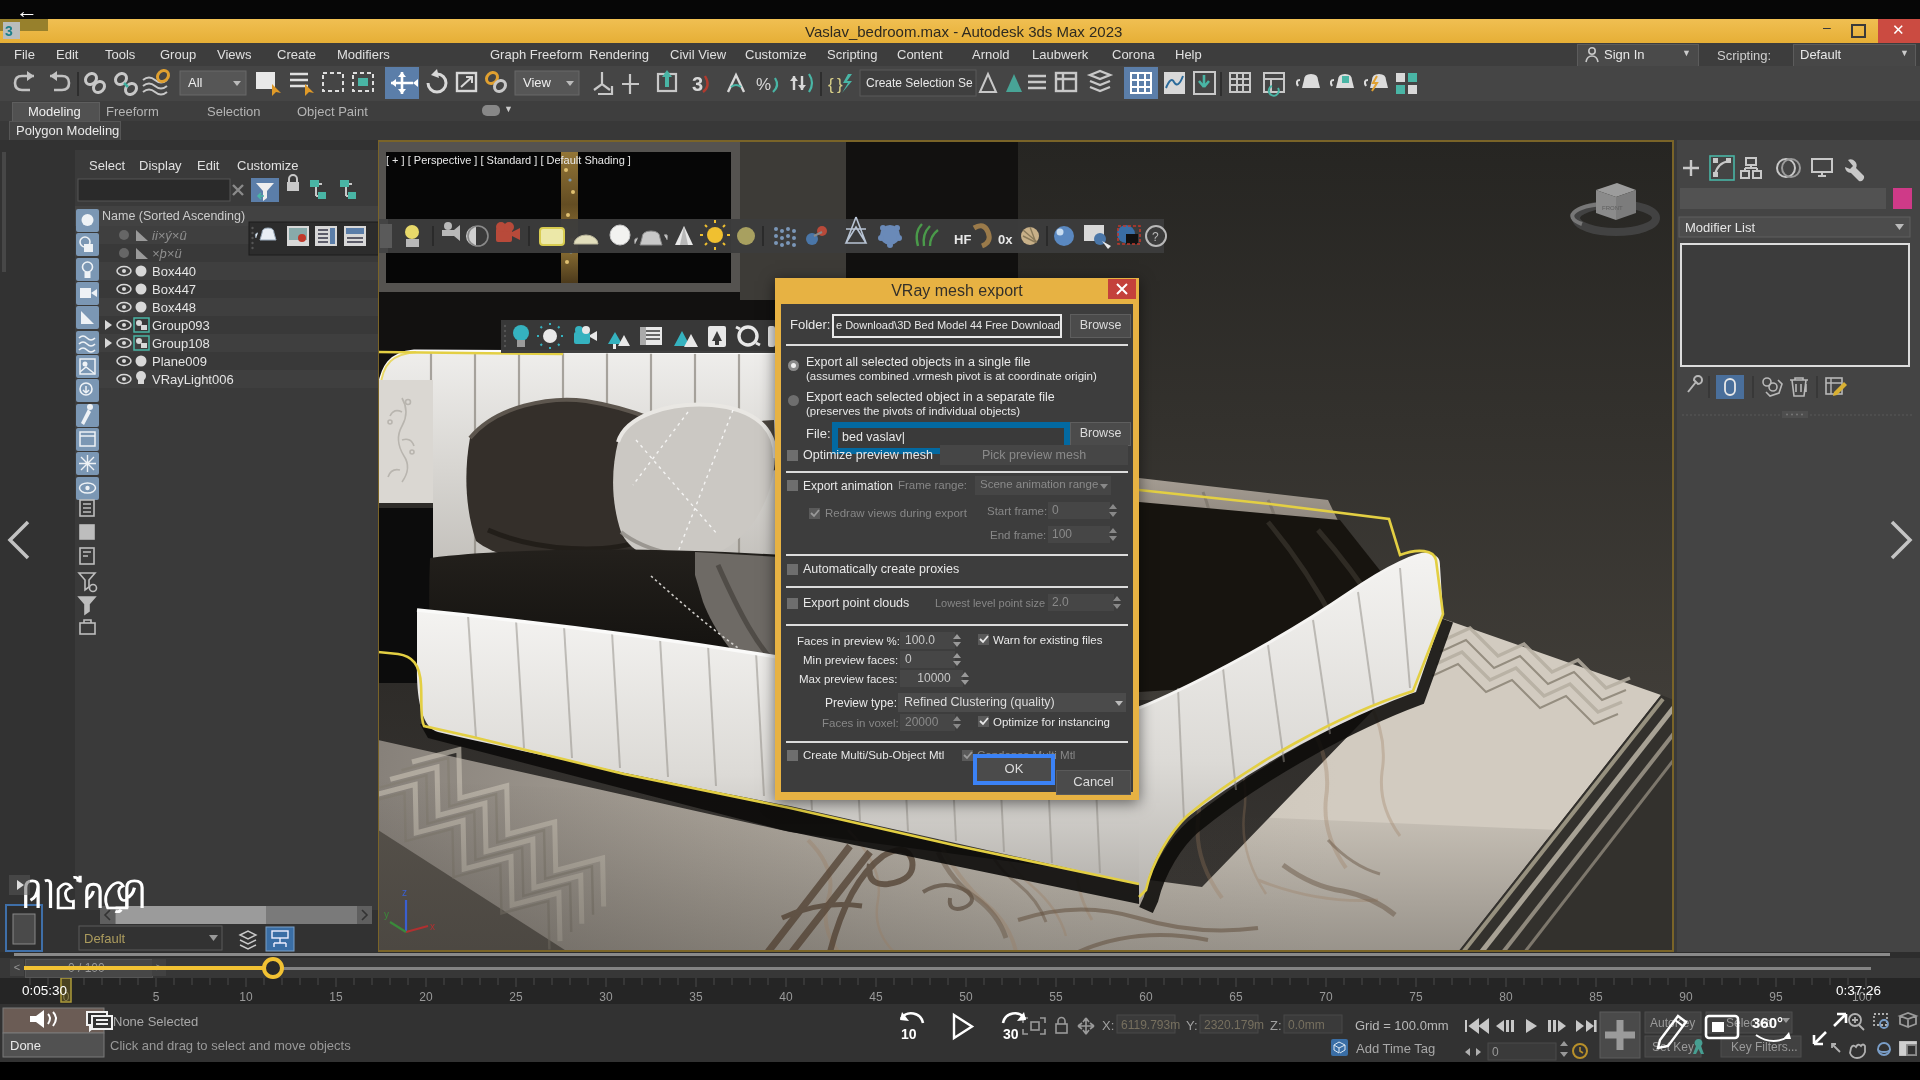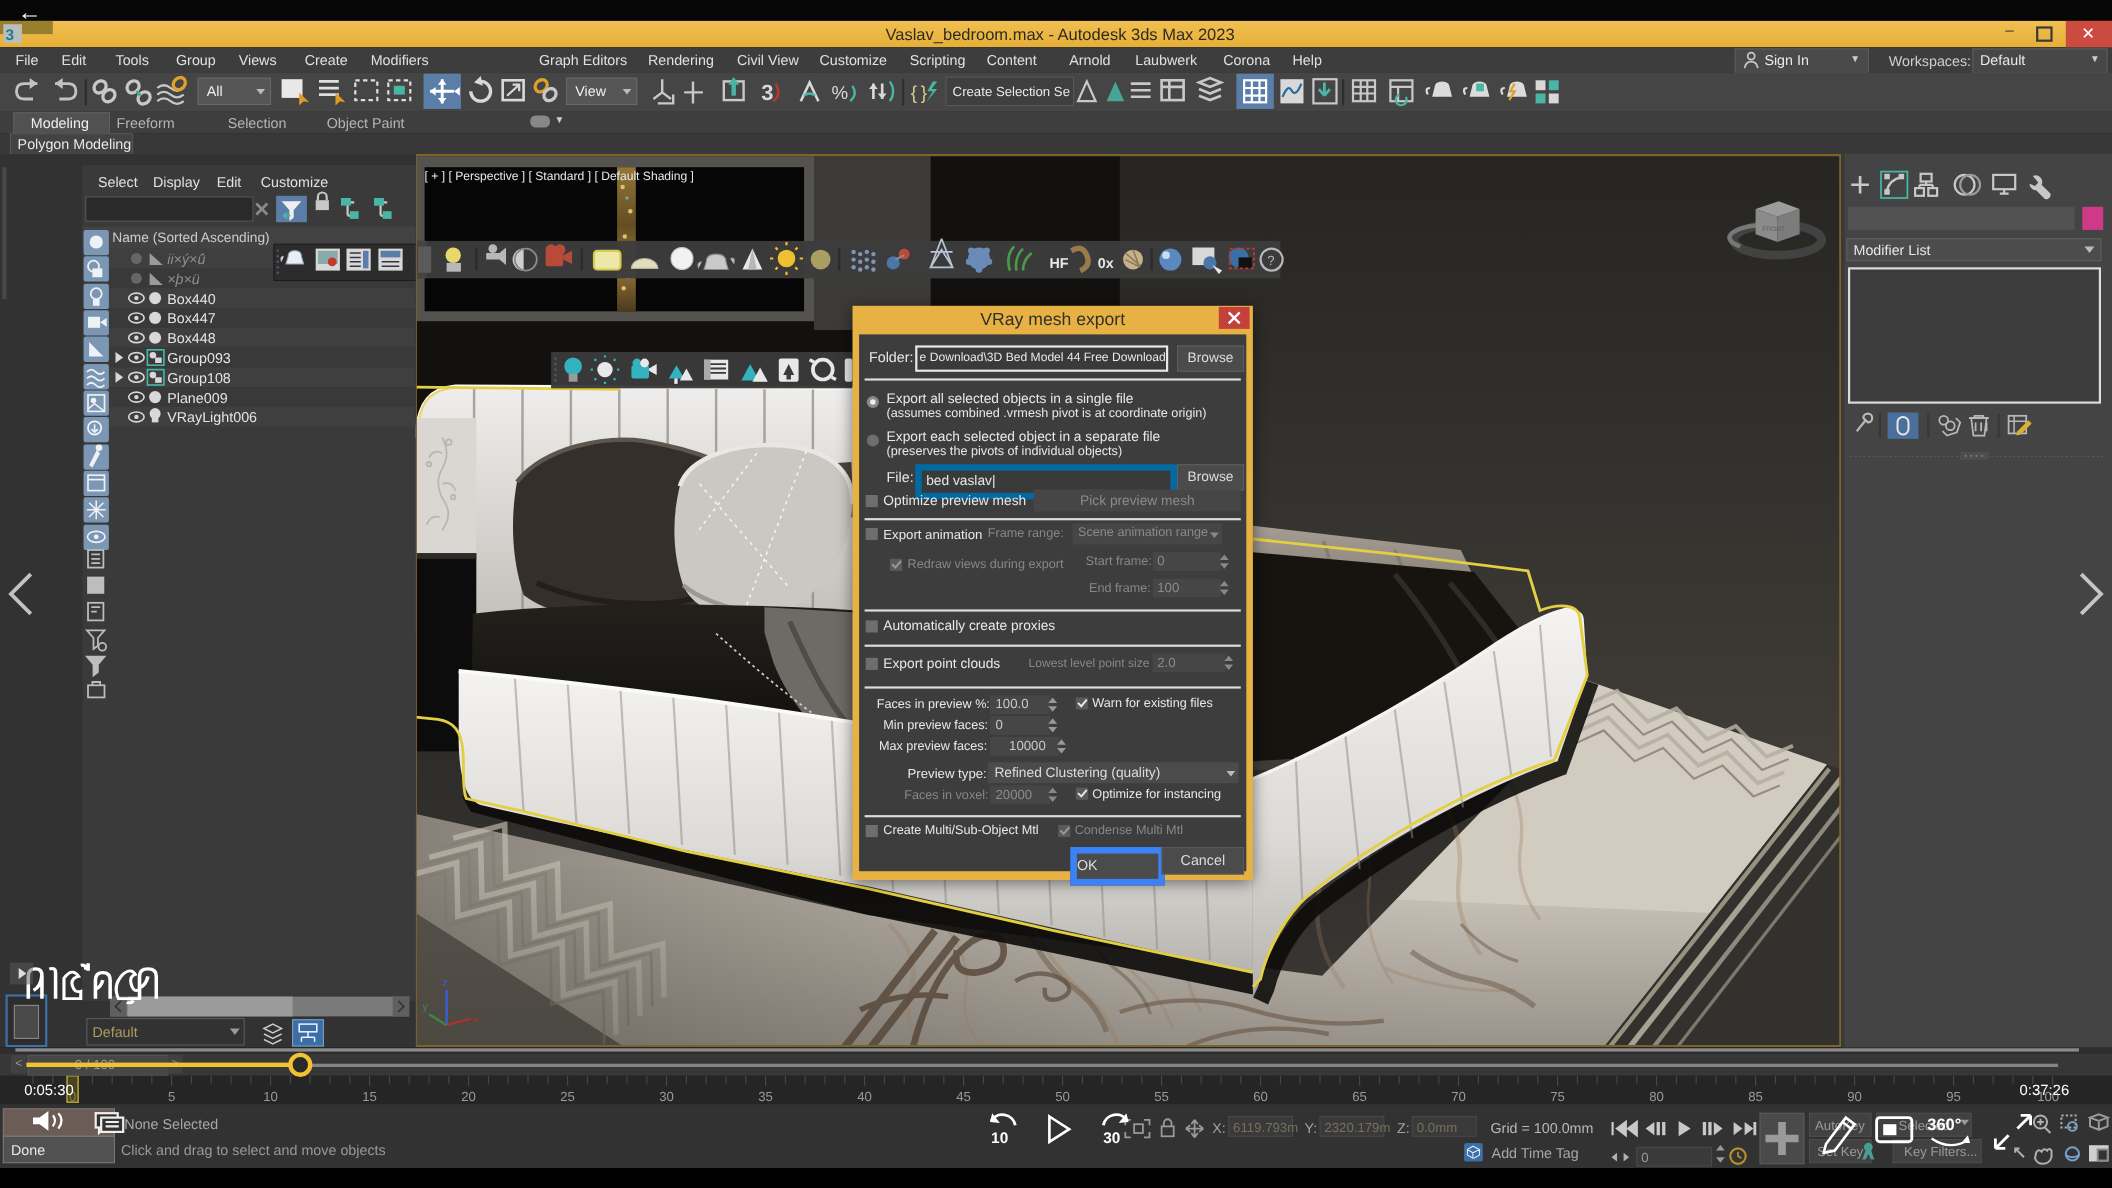--- a/index.html
+++ b/index.html
@@ -28,39 +28,39 @@
 
   <div class="ab" style="left:0;top:43px;width:1920px;height:23px;background:#3d3d3d;border-bottom:1px solid #2e2e2e;"></div>
   <div class="tx" style="left:14px;top:47px;font-size:13px;">File</div>
   <div class="tx" style="left:56px;top:47px;font-size:13px;">Edit</div>
   <div class="tx" style="left:105px;top:47px;font-size:13px;">Tools</div>
   <div class="tx" style="left:160px;top:47px;font-size:13px;">Group</div>
   <div class="tx" style="left:217px;top:47px;font-size:13px;">Views</div>
   <div class="tx" style="left:277px;top:47px;font-size:13px;">Create</div>
   <div class="tx" style="left:337px;top:47px;font-size:13px;">Modifiers</div>
   <div class="tx" style="left:410px;top:47px;font-size:13px;margin-top:36px;">Animation</div>
-  <div class="tx" style="left:490px;top:47px;font-size:13px;">Graph Editors</div>
+  <div class="tx" style="left:490px;top:47px;font-size:13px;">Graph Freeform</div>
   <div class="tx" style="left:589px;top:47px;font-size:13px;">Rendering</div>
   <div class="tx" style="left:670px;top:47px;font-size:13px;">Civil View</div>
   <div class="tx" style="left:745px;top:47px;font-size:13px;">Customize</div>
   <div class="tx" style="left:827px;top:47px;font-size:13px;">Scripting</div>
   <div class="tx" style="left:897px;top:47px;font-size:13px;">Content</div>
   <div class="tx" style="left:972px;top:47px;font-size:13px;">Arnold</div>
   <div class="tx" style="left:1032px;top:47px;font-size:13px;">Laubwerk</div>
   <div class="tx" style="left:1112px;top:47px;font-size:13px;">Corona</div>
   <div class="tx" style="left:1175px;top:47px;font-size:13px;">Help</div>
 
   <div class="ab" style="left:1577px;top:44px;width:120px;height:21px;background:#4a4a4a;border:1px solid #5c5c5c;"></div>
   <div class="tx" style="left:1604px;top:47px;font-size:13px;color:#e8e8e8;">Sign In</div>
   <svg class="ab" style="left:1584px;top:46px;" width="16" height="17">
       <circle cx="8" cy="5" r="3.2" fill="none" stroke="#c8c8c8" stroke-width="1.6"></circle>
       <path d="M2,16 q1,-6 6,-6 q5,0 6,6" fill="none" stroke="#c8c8c8" stroke-width="1.6"></path>
     </svg>
   <div class="tx" style="left:1682px;top:48px;font-size:9px;color:#ccc;">▼</div>
-  <div class="tx" style="left:1717px;top:48px;font-size:13px;color:#cfcfcf;">Workspaces:</div>
+  <div class="tx" style="left:1717px;top:48px;font-size:13px;color:#cfcfcf;">Scripting:</div>
   <div class="ab" style="left:1793px;top:44px;width:121px;height:21px;background:#474747;border:1px solid #5c5c5c;"></div>
   <div class="tx" style="left:1800px;top:47px;font-size:13px;color:#e8e8e8;">Default</div>
   <div class="tx" style="left:1900px;top:48px;font-size:9px;color:#ccc;">▼</div>
 
   <div class="ab" style="left:0;top:66px;width:1920px;height:35px;background:#454545;border-bottom:1px solid #333;"></div>
   <svg class="ab" style="left:0;top:66px;" width="1920" height="35" viewBox="0 0 1920 35">
     <g stroke="#c2c2c2" stroke-width="2.6" fill="none">
       <path d="M34,10 L22,10 Q15,10 15,17 Q15,24 22,24 L30,24"></path>
       <path d="M50,10 L62,10 Q69,10 69,17 Q69,24 62,24 L54,24"></path>
     </g>
@@ -1018,21 +1018,21 @@
     <div class="ab" style="left:11px;top:463px;width:342px;height:2px;background:#dcdcdc;"></div>
 
     <div class="ab" style="left:12px;top:472px;width:11px;height:11px;background:#6e6e6e;"></div>
     <div class="tx" style="left:28px;top:471px;font-size:11.5px;color:#e8e8e8;">Create Multi/Sub-Object Mtl</div>
     <div class="ab" style="left:187px;top:472px;width:11px;height:11px;background:#5a5a5a;"></div>
     <svg class="ab" style="left:187px;top:472px;" width="11" height="11">
         <path d="M2,5 l3,3 l5,-6" stroke="#999" stroke-width="1.8" fill="none"></path>
       </svg>
     <div class="tx" style="left:202px;top:471px;font-size:11.5px;color:#878787;">Condense Multi Mtl</div>
 
-    <div class="ab" style="left:198px;top:492px;width:74px;height:23px;background:#4b4b4b;border:6px solid #3b82f6;font-size:13px;color:#dcdcdc;line-height:22px;">OK</div>
+    <div class="ab" style="left:198px;top:476px;width:74px;height:23px;background:#4b4b4b;border:4px solid #3b82f6;text-align:center;font-size:13px;color:#dcdcdc;line-height:22px;">OK</div>
     <div class="ab" style="left:281px;top:492px;width:73px;height:23px;background:#4b4b4b;border:1px solid #5a5a5a;text-align:center;font-size:13px;color:#dcdcdc;line-height:22px;">Cancel</div>
   </div>
 
   <div class="ab" style="left:24px;top:966px;width:239px;height:4px;background:#f2c233;"></div>
   <div class="ab" style="left:283px;top:967px;width:1588px;height:3px;background:rgba(210,210,210,.5);"></div>
   <div class="ab" style="left:262px;top:957px;width:14px;height:14px;border-radius:50%;border:4px solid #f2c233;background:#2a2a2a;"></div>
 
   <svg class="ab" style="left:2px;top:518px;" width="34" height="44">
       <path d="M26,4 L8,22 L26,40" stroke="#dcdcdc" stroke-width="3.5" fill="none" opacity=".85"></path>
     </svg>

